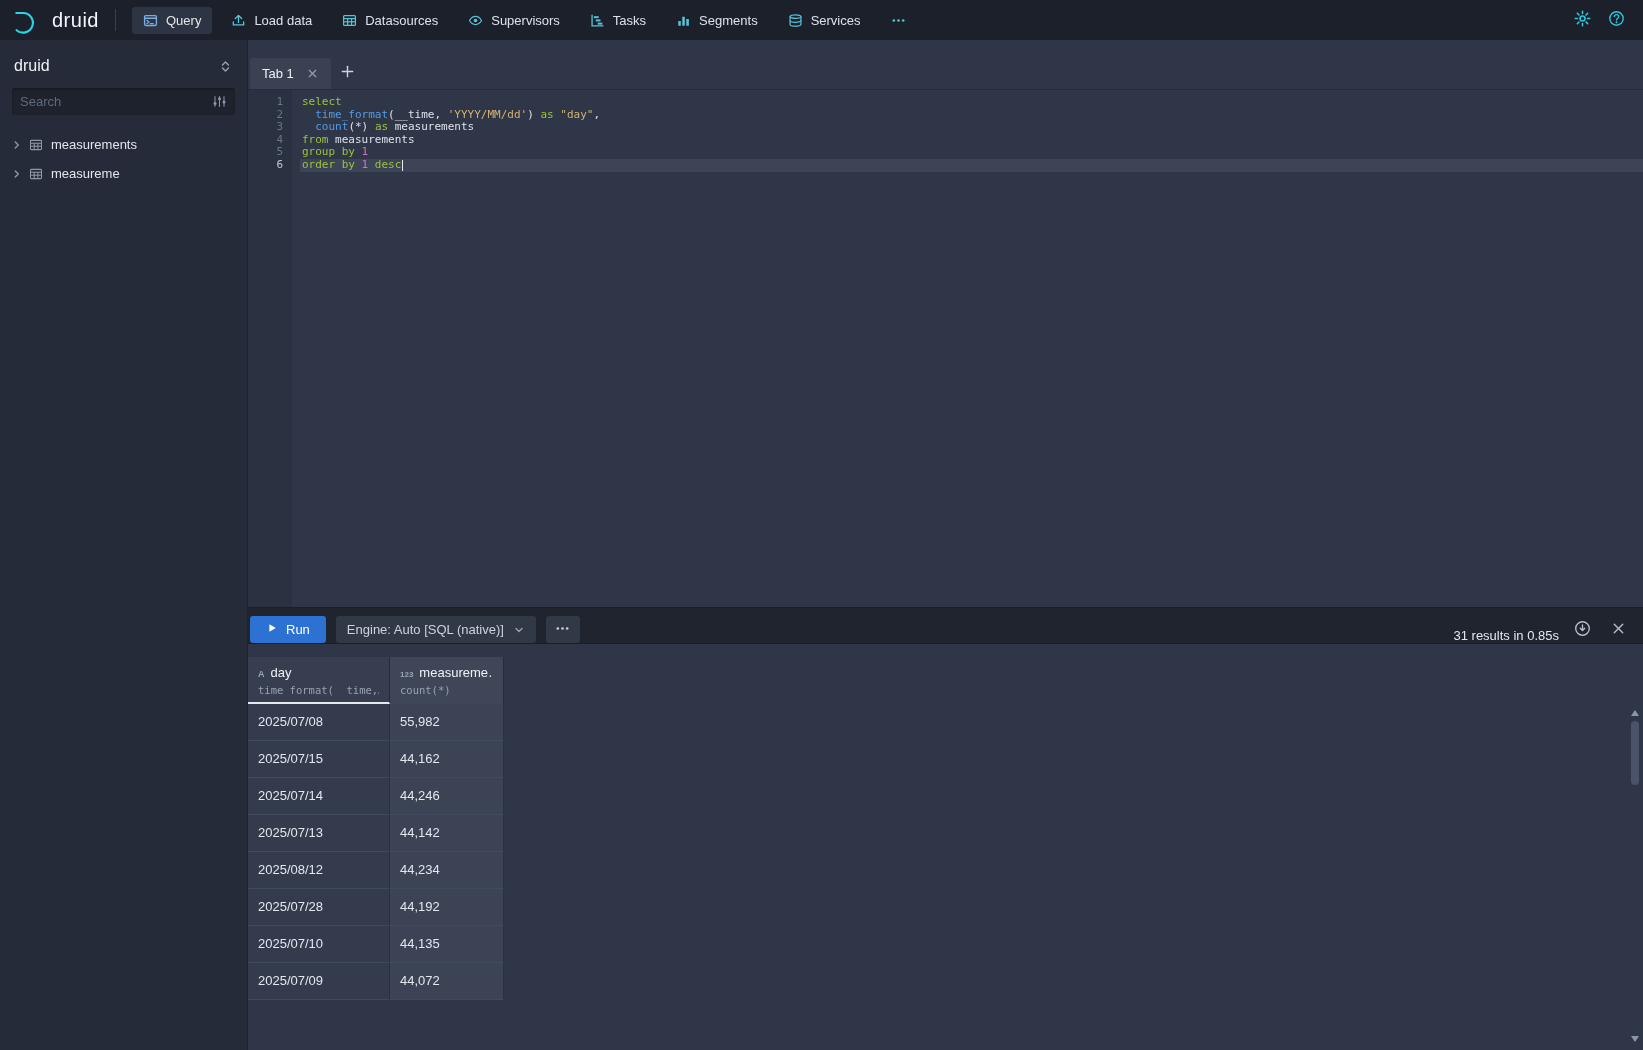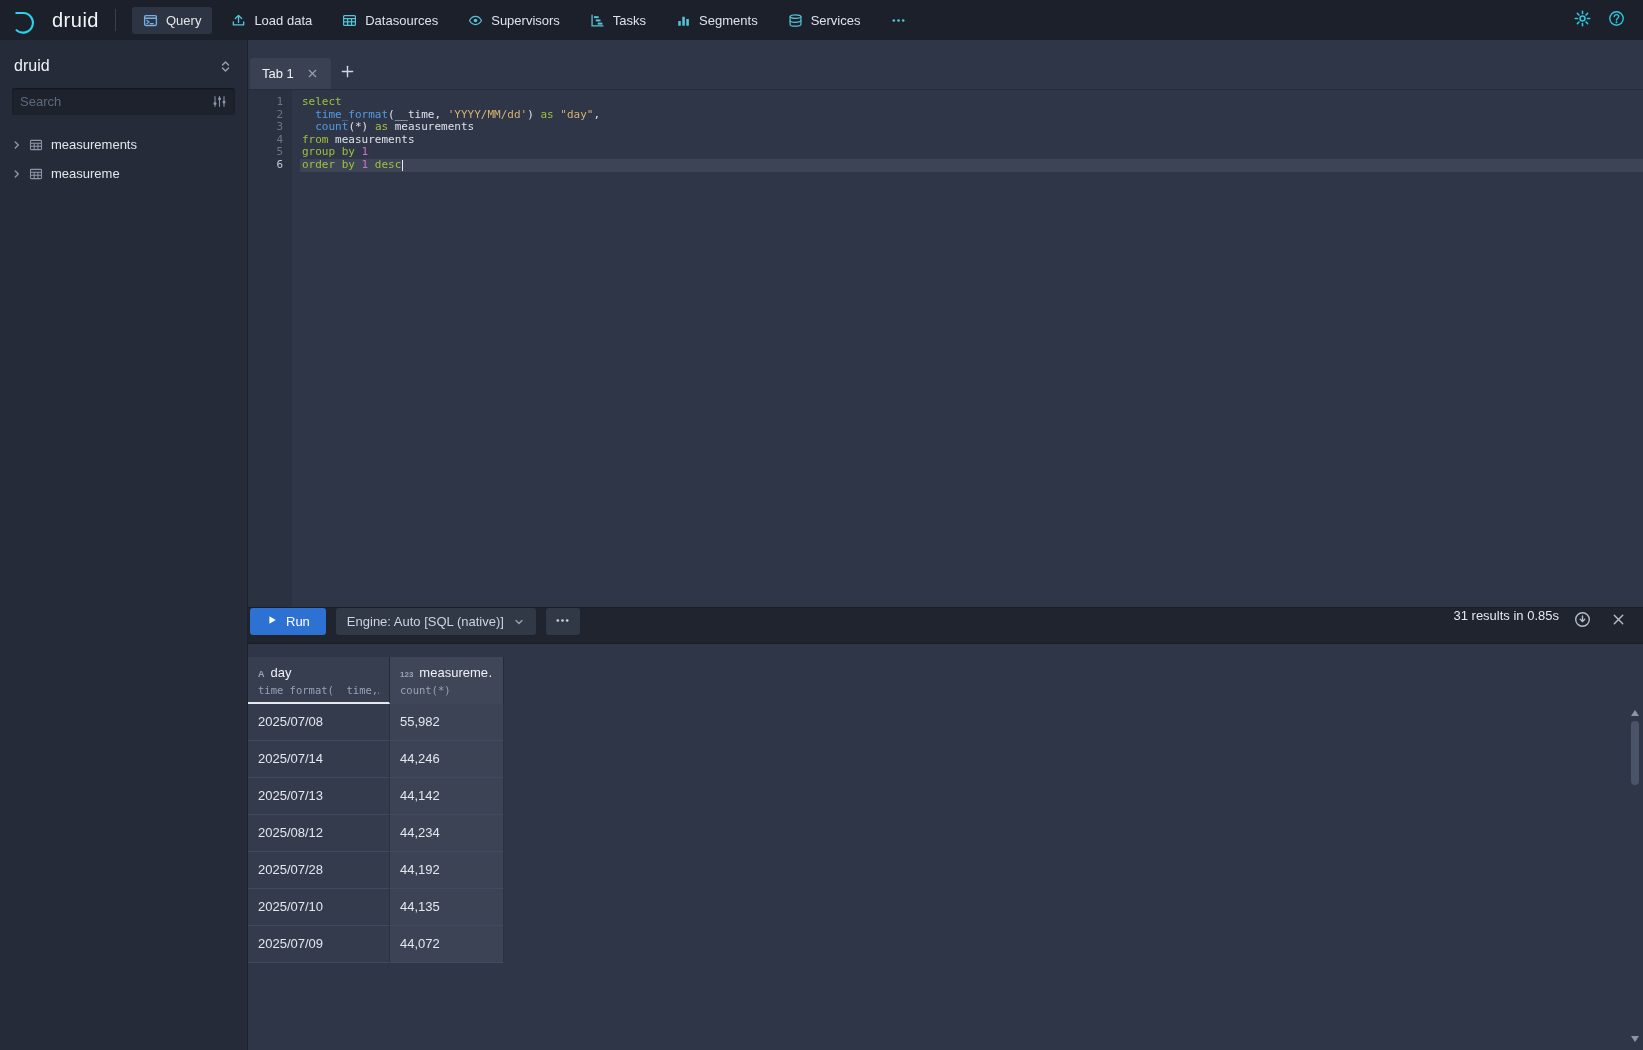--- a/index.html
+++ b/index.html
@@ -52,21 +52,21 @@
   .code-line{height:12.6px;padding-left:2px}
   .code-line.active{background:rgba(208,216,235,.09)}
   .code-line.active::after{content:"";display:inline-block;width:1px;height:11px;background:#e8ecf2;margin-left:1px;vertical-align:text-bottom}
   .tok-kw{color:#9dc33c}
   .tok-fn{color:#509ce4}
   .tok-str{color:#d2b271}
   .tok-num{color:#cf6fc8}
   .tok-plain{color:#dde1ea}
 
   
-  .runbar{height:37px;background:#20242f;border-top:1px solid #1a1e27;border-bottom:1px solid #1a1e27;display:flex;align-items:flex-start;padding:0 12px 0 2px;flex:none;gap:10px}
+  .runbar{height:37px;background:#20242f;border-top:1px solid #1a1e27;border-bottom:1px solid #1a1e27;display:flex;align-items:flex-end;padding:0 12px 0 2px;flex:none;gap:10px}
   .run-btn{display:flex;align-items:center;gap:8px;height:27px;padding:0 16px;background:#2d72d2;border:none;border-radius:3px;color:#fff;font-size:13px;font-family:inherit;cursor:pointer}
   .engine-btn{display:flex;align-items:center;gap:9px;height:27px;padding:0 11px;background:#323946;border:none;border-radius:3px;color:#ccd3df;font-size:13px;font-family:Liberation Sans, sans-serif;cursor:pointer}
   .caret{display:flex;color:#97a0b1}
   .more-btn{display:flex;align-items:center;justify-content:center;width:34px;height:27px;background:#323946;border:none;border-radius:3px;color:#ccd3df;cursor:pointer}
   .runbar .spacer{flex:1}
   .summary{font-size:13px;color:#e3e7ee}
   .rbtn{display:flex;align-items:center;justify-content:center;width:26px;height:26px;color:#b4bdcb;cursor:pointer}
 
   
   .results{flex:1;position:relative;min-height:0;padding-top:13px}
@@ -370,20 +370,24 @@
               </div>
               <div class="th-sub">count(*)</div>
             </div>
           </div>
           <div class="tbody">
               <div class="trow">
                 <div class="tcell col0">2025/07/08</div>
                 <div class="tcell col1">55,982</div>
               </div>
               <div class="trow">
+                <div class="tcell col0">2025/07/15</div>
+                <div class="tcell col1">44,162</div>
+              </div>
+              <div class="trow">
                 <div class="tcell col0">2025/07/14</div>
                 <div class="tcell col1">44,246</div>
               </div>
               <div class="trow">
                 <div class="tcell col0">2025/07/13</div>
                 <div class="tcell col1">44,142</div>
               </div>
               <div class="trow">
                 <div class="tcell col0">2025/08/12</div>
                 <div class="tcell col1">44,234</div>

